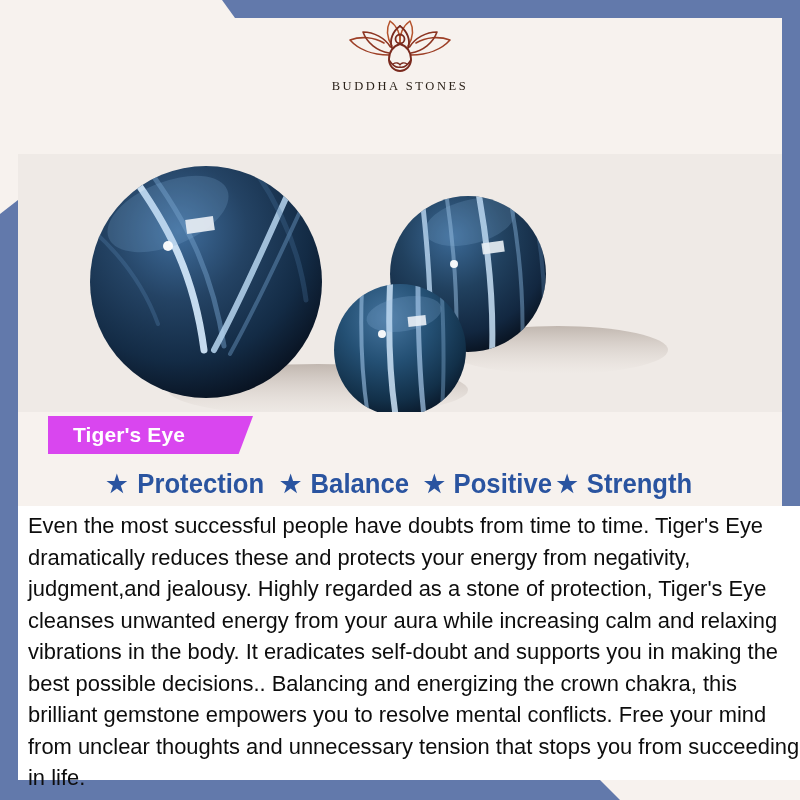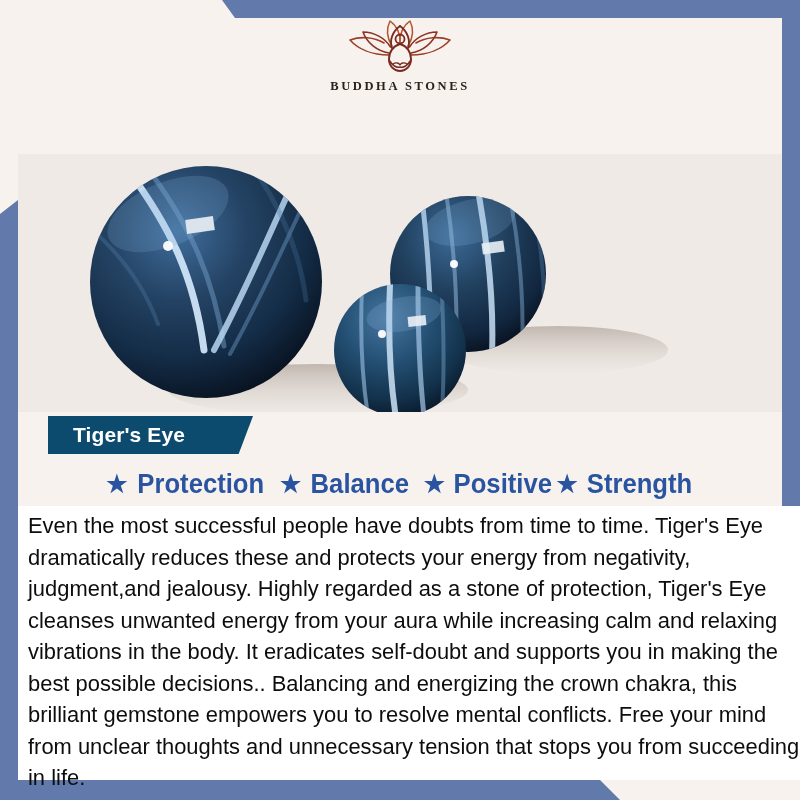--- a/index.html
+++ b/index.html
@@ -29,21 +29,21 @@
     left:0;bottom:0;width:620px;height:20px;
     clip-path:polygon(0 0,600px 0,100% 100%,0 100%);
   }
 
   
   #logo-block{position:absolute;left:0;top:18px;width:800px;height:84px;
     display:flex;flex-direction:column;align-items:center;justify-content:flex-start;}
   #logo-mark{width:118px;height:60px;display:block;}
   #logo-word{
     font-family:"Liberation Serif", serif;
-    font-size:12.5px;letter-spacing:2.6px;font-weight:700;
+    font-size:12.5px;letter-spacing:2.6px;font-weight:400;
     color:#2a2118;margin-top:1px;
   }
 
   
   #title-strip{
     position:absolute;left:160px;top:104px;width:496px;height:50px;
     background:#fffdfb;
     display:flex;align-items:center;justify-content:center;
   }
   #title-text{
@@ -52,21 +52,21 @@
     transform:scaleX(.93);letter-spacing:.3px;white-space:nowrap;
   }
 
   
   #hero{position:absolute;left:18px;top:154px;width:764px;height:258px;overflow:hidden;background:#efeae6;}
   #hero svg{display:block;width:100%;height:100%;}
 
   
   #stone-banner{
     position:absolute;left:48px;top:416px;width:205px;height:38px;
-    background:#0c4a6e;
+    background:#d946ef;
     clip-path:polygon(0 0,100% 0,93% 100%,0 100%);
     display:flex;align-items:center;
   }
   #stone-name{
     color:#ffffff;font-weight:bold;font-size:21px;
     padding-left:25px;letter-spacing:.1px;white-space:nowrap;
   }
 
   
   #benefits{

